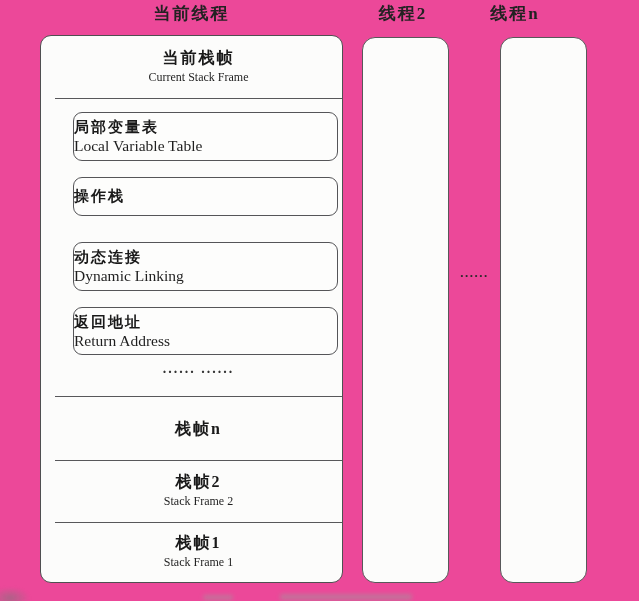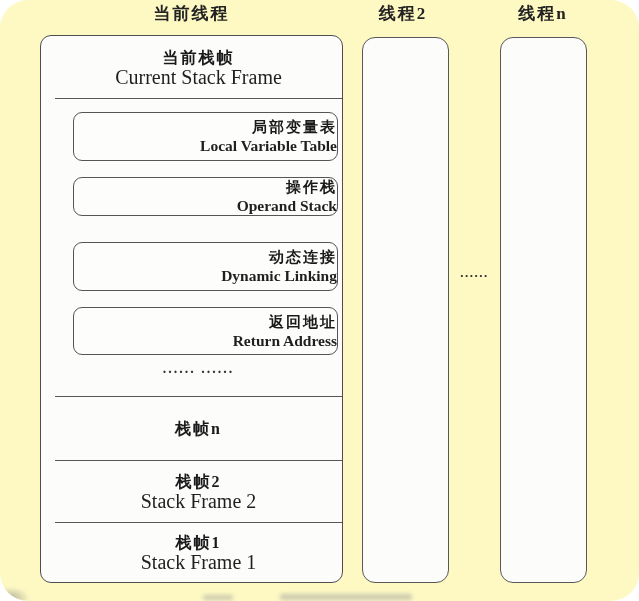--- a/index.html
+++ b/index.html
@@ -4,41 +4,40 @@
 <style>
   html, body {
     margin: 0;
     padding: 0;
     background: #ffffff;
   }
   .canvas {
     position: relative;
     width: 639px;
     height: 601px;
-    background: #fef9c3;
+    background: #ec4899;
     font-family: "Liberation Serif", "DejaVu Serif", serif;
     color: #1c1c1c;
     overflow: hidden;
-    border-radius: 28px;
   }
   
   .col-title {
     position: absolute;
     top: 2px;
     height: 24px;
     line-height: 24px;
     text-align: center;
     font-size: 17px;
     font-weight: 700;
     letter-spacing: 2px;
     color: #222;
   }
   .t-current { left: 40px;  width: 303px; }
   .t-2       { left: 356px; width: 94px; }
-  .t-n       { left: 496px; width: 94px; }
+  .t-n       { left: 468px; width: 94px; }
 
   
   .stackbox {
     position: absolute;
     left: 40px;
     top: 35px;
     width: 303px;
     height: 548px;
     border: 1.5px solid #4f4f51;
     border-radius: 11px;
@@ -63,47 +62,47 @@
   .sec-frame-1 { flex: 1; }
 
   .zh {
     font-size: 16px;
     font-weight: 700;
     letter-spacing: 2px;
     line-height: 20px;
     color: #1a1a1a;
   }
   .en {
-    font-size: 20px;
+    font-size: 12px;
     font-weight: 400;
     line-height: 19px;
     color: #1f1f1f;
   }
 
   
   .inner-box {
     position: absolute;
     left: 18px;
     width: 265px;
     border: 1.4px solid #55555 8;
     border: 1.4px solid #555558;
     border-radius: 9px;
     box-sizing: border-box;
     background: #fdfdfc;
     display: flex;
     flex-direction: column;
-    align-items: flex-end;
+    align-items: flex-start;
     justify-content: center;
   }
   .ib-1 { top: 13px;  height: 49px; }
   .ib-2 { top: 78px;  height: 39px; }
   .ib-3 { top: 143px; height: 49px; }
   .ib-4 { top: 208px; height: 48px; }
   .inner-box .zh { font-size: 15px; line-height: 19px; }
-  .inner-box .en { font-size: 15.5px; line-height: 18px; font-weight: bold; }
+  .inner-box .en { font-size: 15.5px; line-height: 18px; }
 
   .inner-dots {
     position: absolute;
     top: 262px;
     left: 0;
     width: 100%;
     text-align: center;
     font-size: 14px;
     font-weight: 700;
     letter-spacing: 2px;
@@ -174,21 +173,20 @@
 
     <div class="sec sec-detail">
 
       <div class="inner-box ib-1">
         <div class="zh">局部变量表</div>
         <div class="en">Local Variable Table</div>
       </div>
 
       <div class="inner-box ib-2">
         <div class="zh">操作栈</div>
-        <div class="en">Operand Stack</div>
       </div>
 
       <div class="inner-box ib-4">
         <div class="zh">返回地址</div>
         <div class="en">Return Address</div>
       </div>
 
       <div class="inner-box ib-3">
         <div class="zh">动态连接</div>
         <div class="en">Dynamic Linking</div>

